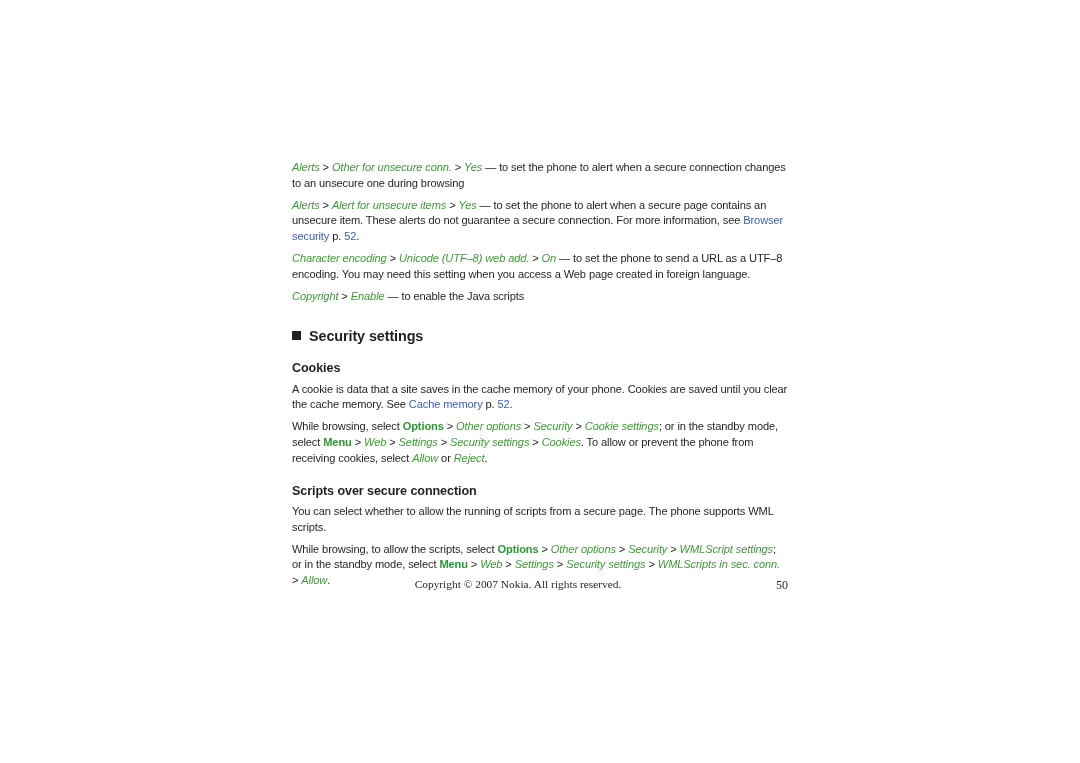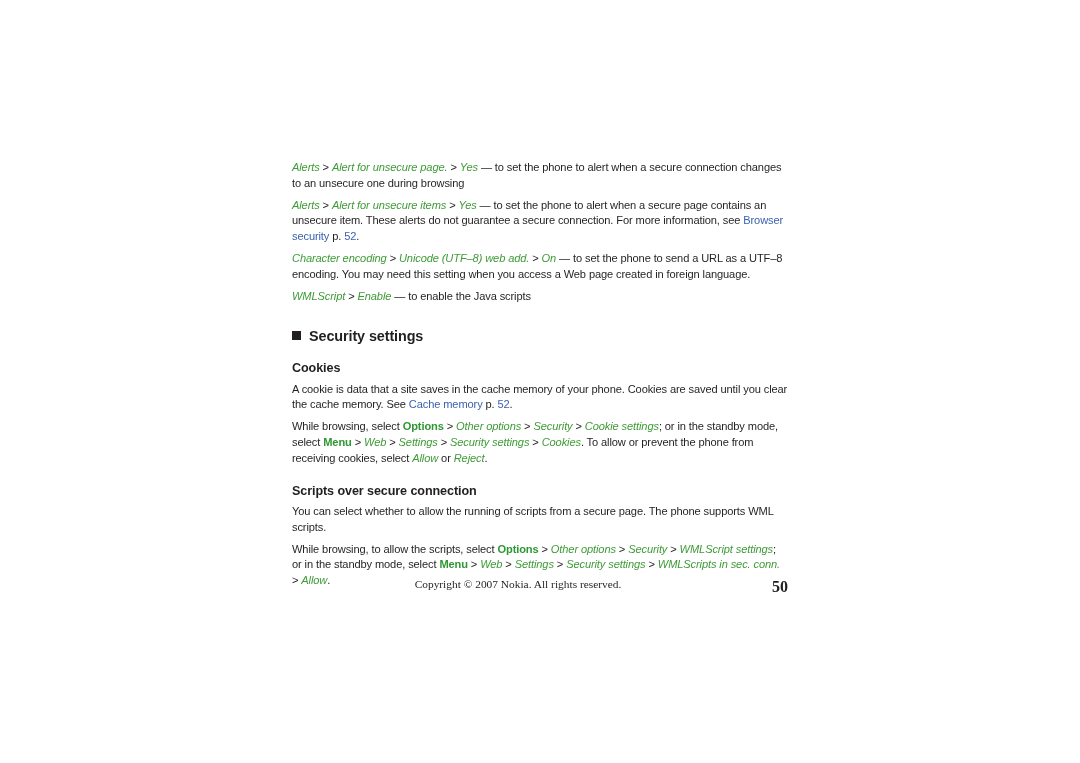--- a/index.html
+++ b/index.html
@@ -100,35 +100,35 @@
     position: absolute;
     left: 0;
     right: 0;
     text-align: center;
     padding-right: 44px;
   }
   .footer-page {
     position: absolute;
     right: 0;
     top: 0;
-    font-weight: bold;
-    font-size: 16px;
+    font-weight: normal;
+    font-size: 12px;
     padding-left: 7px;
   }
 </style>
 </head>
 <body>
 
 <div class="page">
 
   <div>
-    <p class="para"><span class="g-ital">Alerts</span><span class="sep"> &gt; </span><span class="g-ital">Alert for unsecure page.</span><span class="sep"> &gt; </span><span class="g-ital">Yes</span> — to set the phone to alert when a secure connection changes to an unsecure one during browsing</p>
+    <p class="para"><span class="g-ital">Alerts</span><span class="sep"> &gt; </span><span class="g-ital">Other for unsecure conn.</span><span class="sep"> &gt; </span><span class="g-ital">Yes</span> — to set the phone to alert when a secure connection changes to an unsecure one during browsing</p>
     <p class="para"><span class="g-ital">Alerts</span><span class="sep"> &gt; </span><span class="g-ital">Alert for unsecure items</span><span class="sep"> &gt; </span><span class="g-ital">Yes</span> — to set the phone to alert when a secure page contains an unsecure item. These alerts do not guarantee a secure connection. For more information, see <span class="link">Browser security</span> p. <span class="link">52</span>.</p>
     <p class="para"><span class="g-ital">Character encoding</span><span class="sep"> &gt; </span><span class="g-ital">Unicode (UTF–8) web add.</span><span class="sep"> &gt; </span><span class="g-ital">On</span> — to set the phone to send a URL as a UTF–8 encoding. You may need this setting when you access a Web page created in foreign language.</p>
-    <p class="para"><span class="g-ital">WMLScript</span><span class="sep"> &gt; </span><span class="g-ital">Enable</span> — to enable the Java scripts</p>
+    <p class="para"><span class="g-ital">Copyright</span><span class="sep"> &gt; </span><span class="g-ital">Enable</span> — to enable the Java scripts</p>
   </div>
 
   <h1 class="h1">
     <span class="bullet"></span>
     <span>Security settings</span>
   </h1>
 
   <h2 class="h2">Cookies</h2>
   <p class="para">A cookie is data that a site saves in the cache memory of your phone. Cookies are saved until you clear the cache memory. See <span class="link">Cache memory</span> p. <span class="link">52</span>.</p>
   <p class="para">While browsing, select <span class="g-bold">Options</span><span class="sep"> &gt; </span><span class="g-ital">Other options</span><span class="sep"> &gt; </span><span class="g-ital">Security</span><span class="sep"> &gt; </span><span class="g-ital">Cookie settings</span>; or in the standby mode, select <span class="g-bold">Menu</span><span class="sep"> &gt; </span><span class="g-ital">Web</span><span class="sep"> &gt; </span><span class="g-ital">Settings</span><span class="sep"> &gt; </span><span class="g-ital">Security settings</span><span class="sep"> &gt; </span><span class="g-ital">Cookies</span>. To allow or prevent the phone from receiving cookies, select <span class="g-ital">Allow</span> or <span class="g-ital">Reject</span>.</p>

